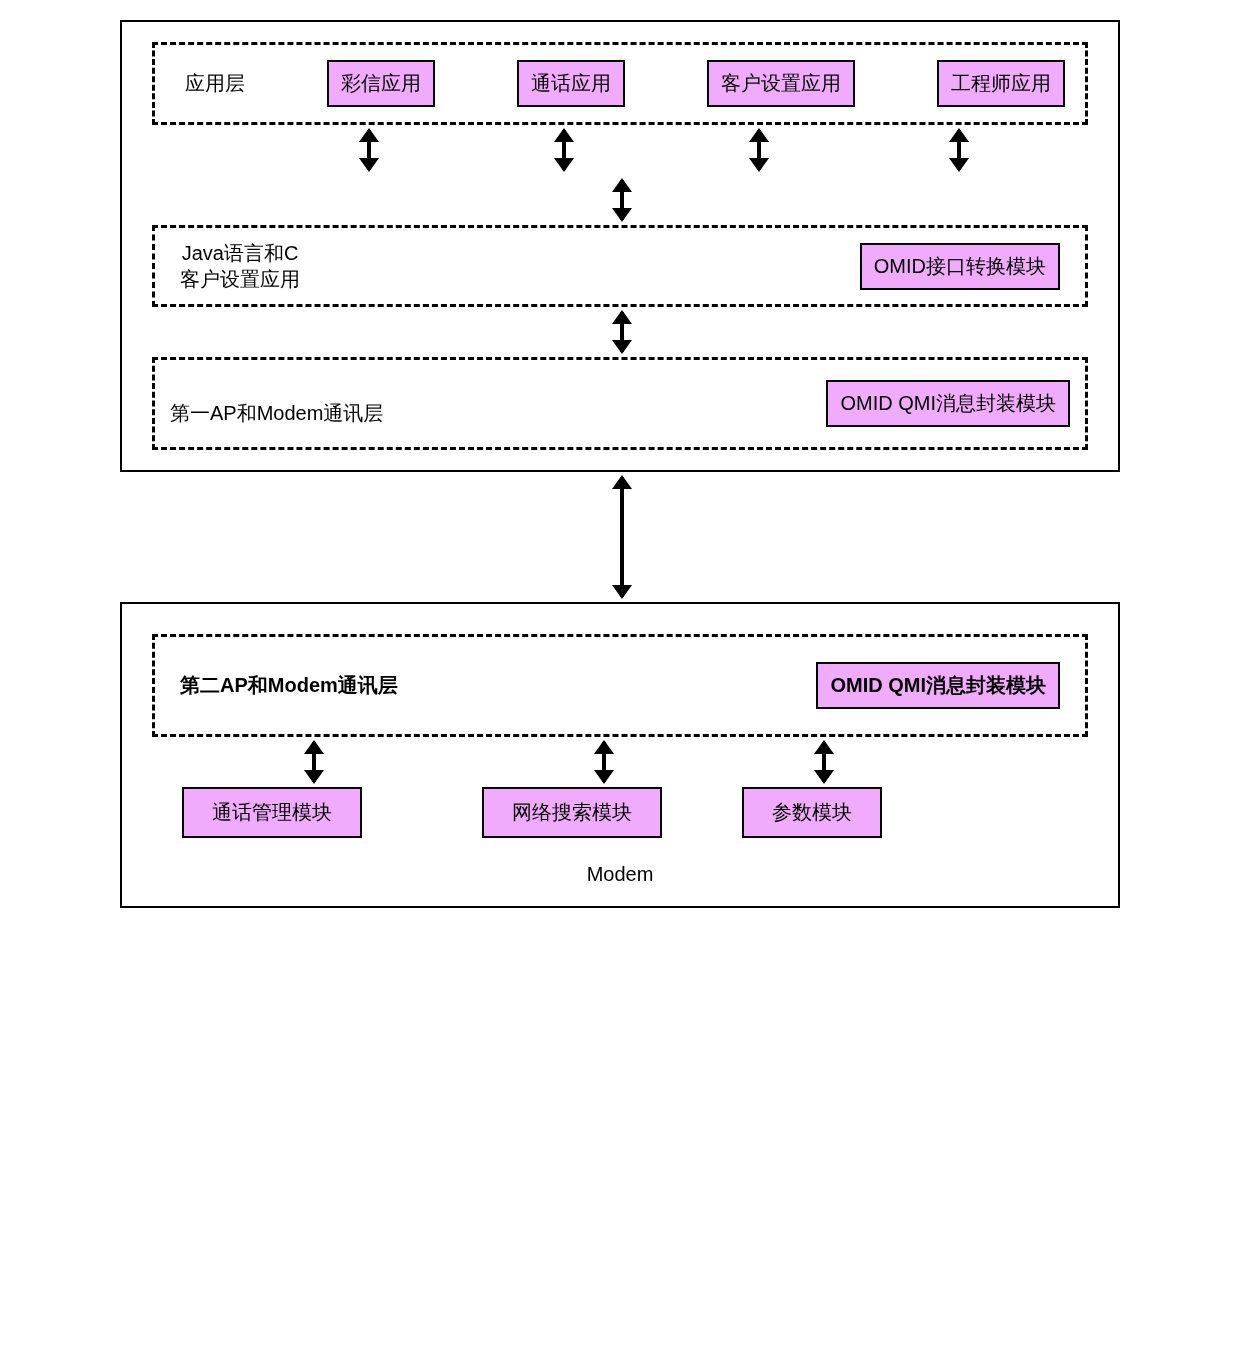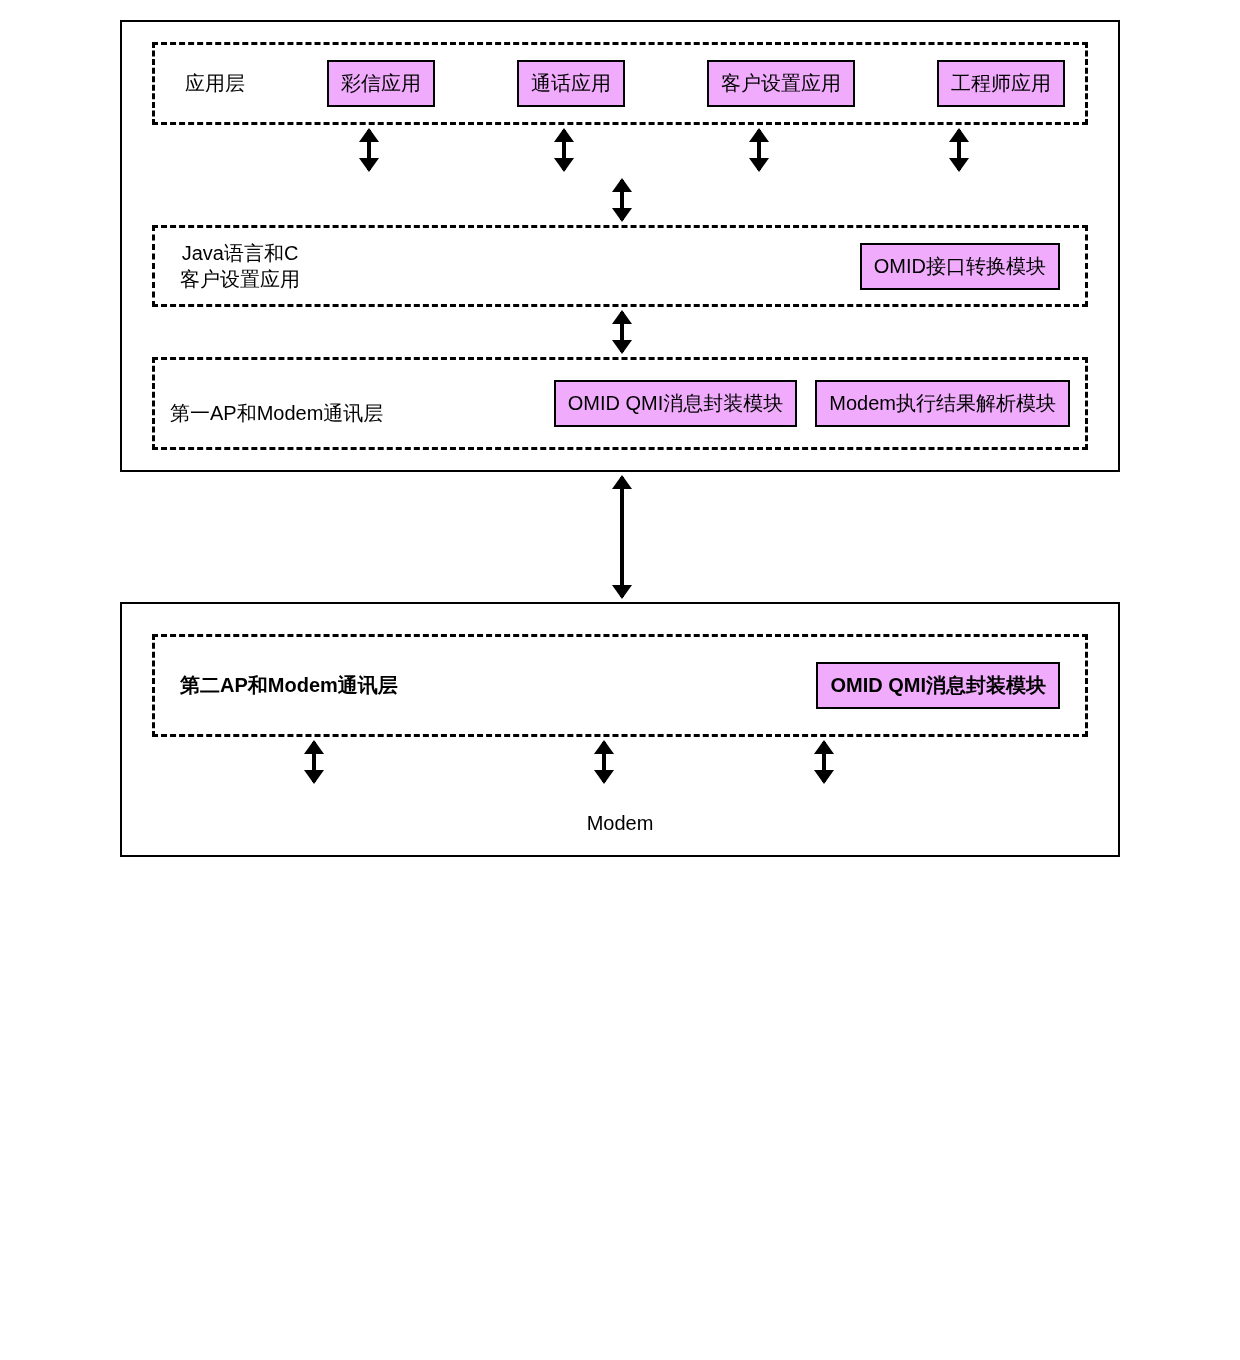--- a/index.html
+++ b/index.html
@@ -142,21 +142,20 @@
     </div>
 
     <div class="arrow-container">
       <div class="arrow" style="left:50%; top:5px; height:40px;"></div>
     </div>
 
     <div class="dashed-box" style="padding:20px 15px; gap:18px;align-items:flex-end;">
       <span class="label">第一AP和Modem通讯层</span>
       <div class="spacer"></div>
       <div class="inner-box">OMID QMI消息封装模块</div>
-      <div class="inner-box">Modem执行结果解析模块</div>
     </div>
   </div>
 
   <div style="position:relative; height:130px;">
     <div class="arrow" style="left:50%; top:5px; height:120px;"></div>
   </div>
 
   <div class="solid-box" style="padding:30px 30px 20px 30px;">
 
     <div class="dashed-box" style="padding:25px 25px;font-weight:bold;">
@@ -164,16 +163,23 @@
       <div class="spacer"></div>
       <div class="inner-box">OMID QMI消息封装模块</div>
     </div>
 
     <div class="arrow-row">
       <div class="arrow" style="left:160px; top:5px; height:40px;"></div>
       <div class="arrow" style="left:450px; top:5px; height:40px;"></div>
       <div class="arrow" style="left:670px; top:5px; height:40px;"></div>
     </div>
 
+    <div class="row-boxes">
+      <div class="inner-box" style="padding:10px 28px;">通话管理模块</div>
+      <div style="width:60px;"></div>
+      <div class="inner-box" style="padding:10px 28px;">网络搜索模块</div>
+      <div style="width:20px;"></div>
+      <div class="inner-box" style="padding:10px 28px;">参数模块</div>
+    </div>
 
     <div class="title-bottom">Modem</div>
   </div>
 </div>
 
 </body></html>

